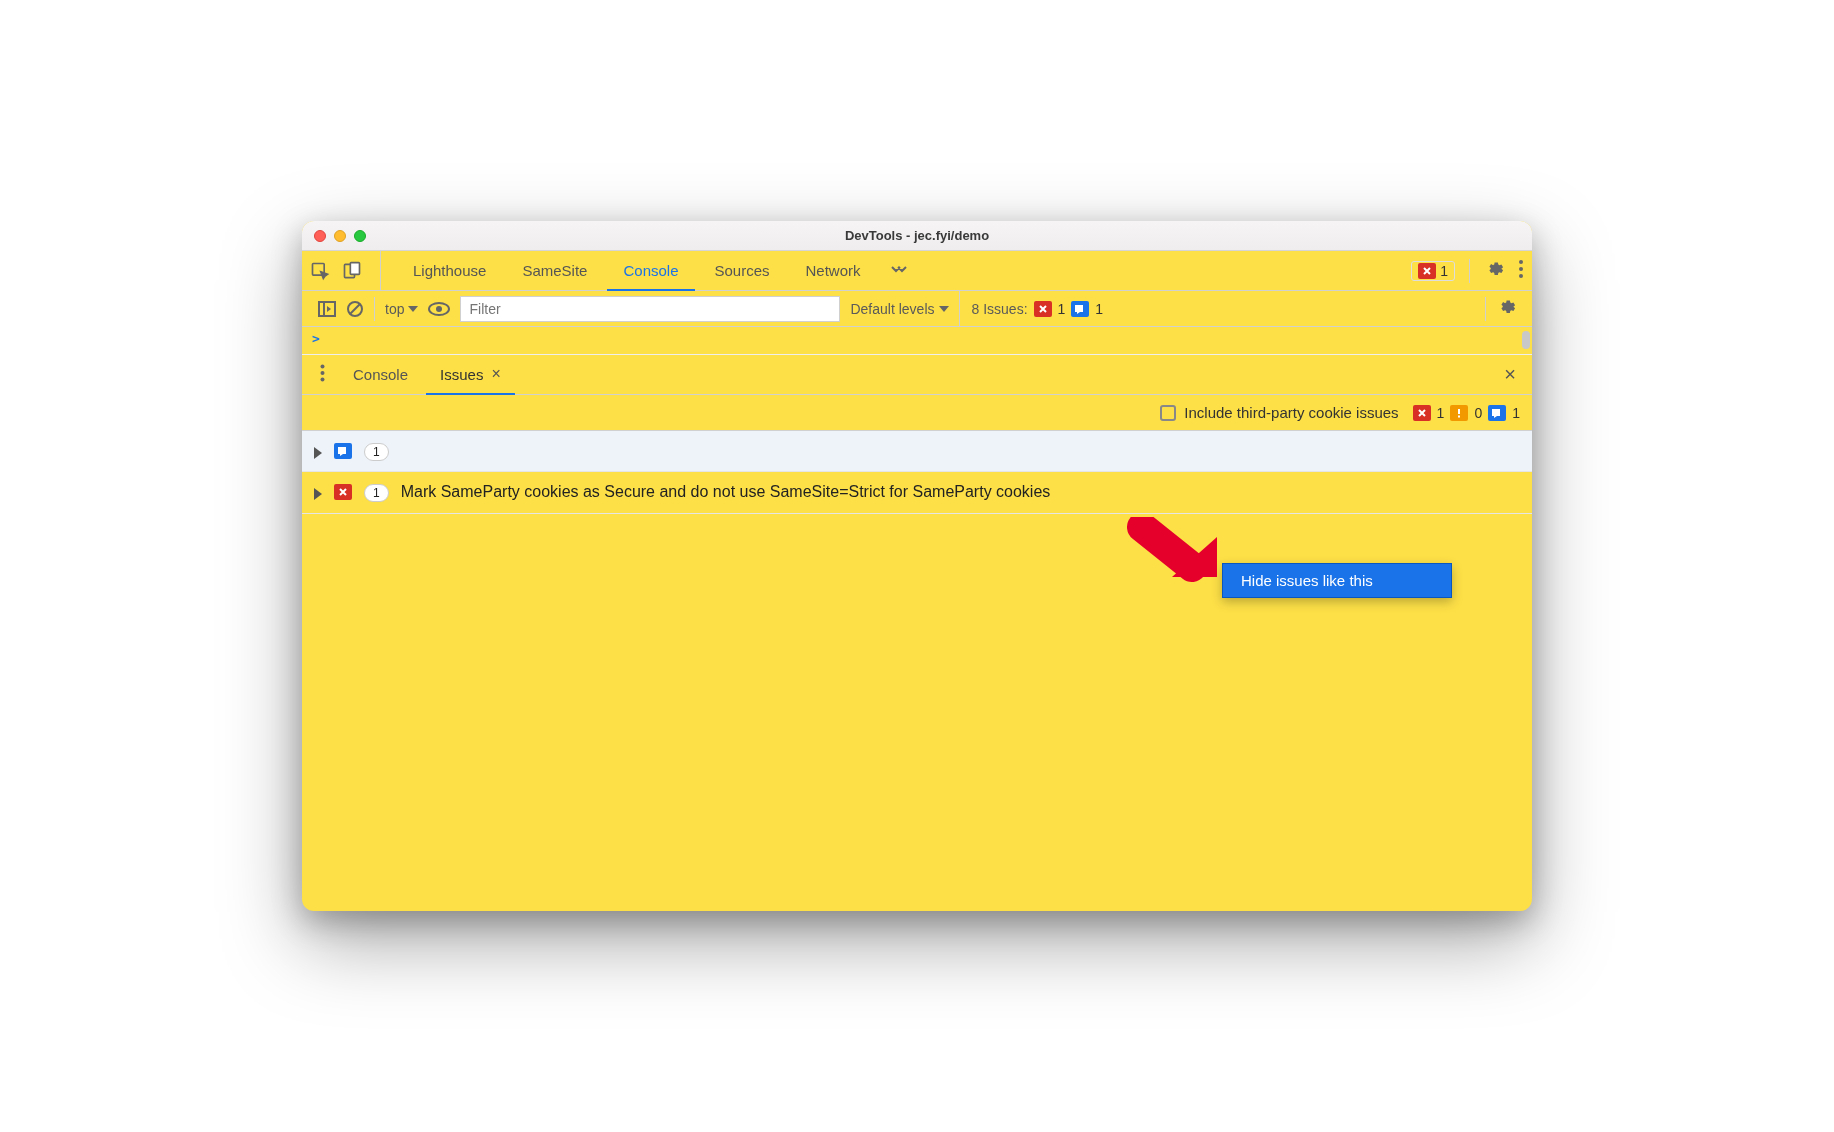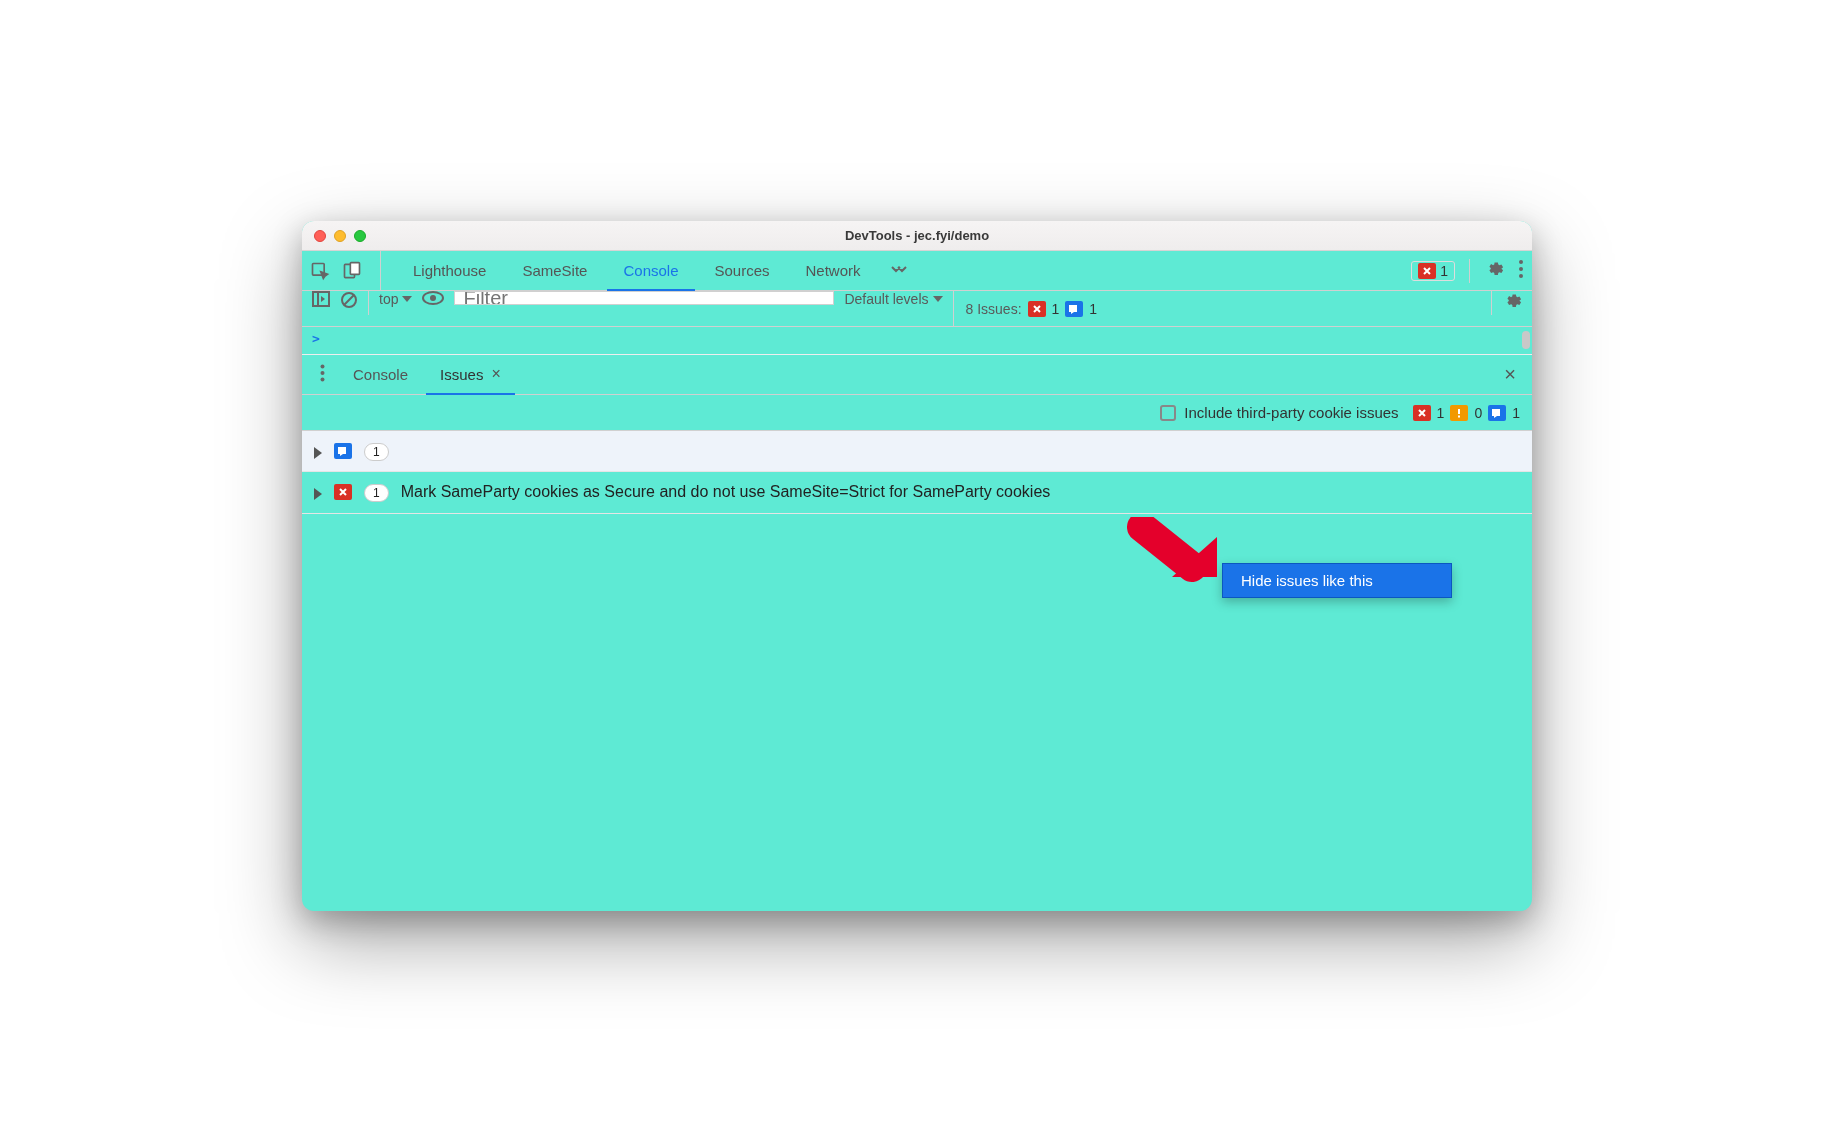--- a/index.html
+++ b/index.html
@@ -11,21 +11,21 @@
       justify-content: center;
       min-height: 1132px;
       width: 1834px;
     }
     .window {
       width: 1230px;
       height: 690px;
       border-radius: 12px;
       box-shadow: 0 30px 80px rgba(0,0,0,0.35), 0 10px 30px rgba(0,0,0,0.25);
       overflow: hidden;
-      background: #5eead4;
+      background: #fde047;
       display: flex;
       flex-direction: column;
       position: relative;
     }
     
     .titlebar {
       height: 30px;
       background: linear-gradient(#f6f4f4, #efeded);
       border-bottom: 1px solid #d6d4d4;
       display: flex;
@@ -56,27 +56,27 @@
     .tab.active { color: #1a73e8; border-bottom: 2px solid #1a73e8; margin-bottom: -1px; }
     .spacer { flex: 1; }
     .right-icons { display: flex; align-items: center; gap: 14px; height: 100%; }
     .cnt { font-size: 14px; color: #333; }
     .gear, .dots, .chev { color: #666; cursor: pointer; }
     
     .ctoolbar {
       height: 36px;
       border-bottom: 1px solid #d0d0d0;
       display: flex;
-      align-items: flex-start;
-      padding: 0 10px;
+      align-items: center;
+      padding: 0 16px;
       gap: 10px;
       font-size: 14px;
       color: #5a5a5a;
     }
-    .ctoolbar .filter { flex: 0 0 380px; height: 14px; border: 1px solid #d0d0d0; padding: 0 8px; font-size: 20px; color: #888; }
+    .ctoolbar .filter { flex: 0 0 380px; height: 26px; border: 1px solid #d0d0d0; padding: 0 8px; font-size: 14px; color: #888; }
     .ctoolbar .lvls { display: flex; align-items: center; gap: 4px; cursor: pointer; }
     .ctoolbar .issues { display: flex; align-items: center; gap: 6px; border-left: 1px solid #d0d0d0; padding-left: 12px; height: 100%; }
     .msg-badge { display: inline-flex; align-items: center; justify-content: center; width: 18px; height: 16px; border-radius: 2px; }
     .msg-badge.error { background: #d93025; }
     .msg-badge.warn { background: #f29900; }
     .msg-badge.info { background: #1a73e8; }
     .msg-badge svg { fill: #fff; }
     
     .prompt { height: 28px; padding: 4px 10px; border-bottom: 1px solid #eee; color: #1a73e8; font-family: Menlo, monospace; font-size: 13px; position: relative; }
     .scroll-ind { position: absolute; right: 2px; top: 4px; width: 8px; height: 18px; border-radius: 4px; background: #c8c8c8; }

